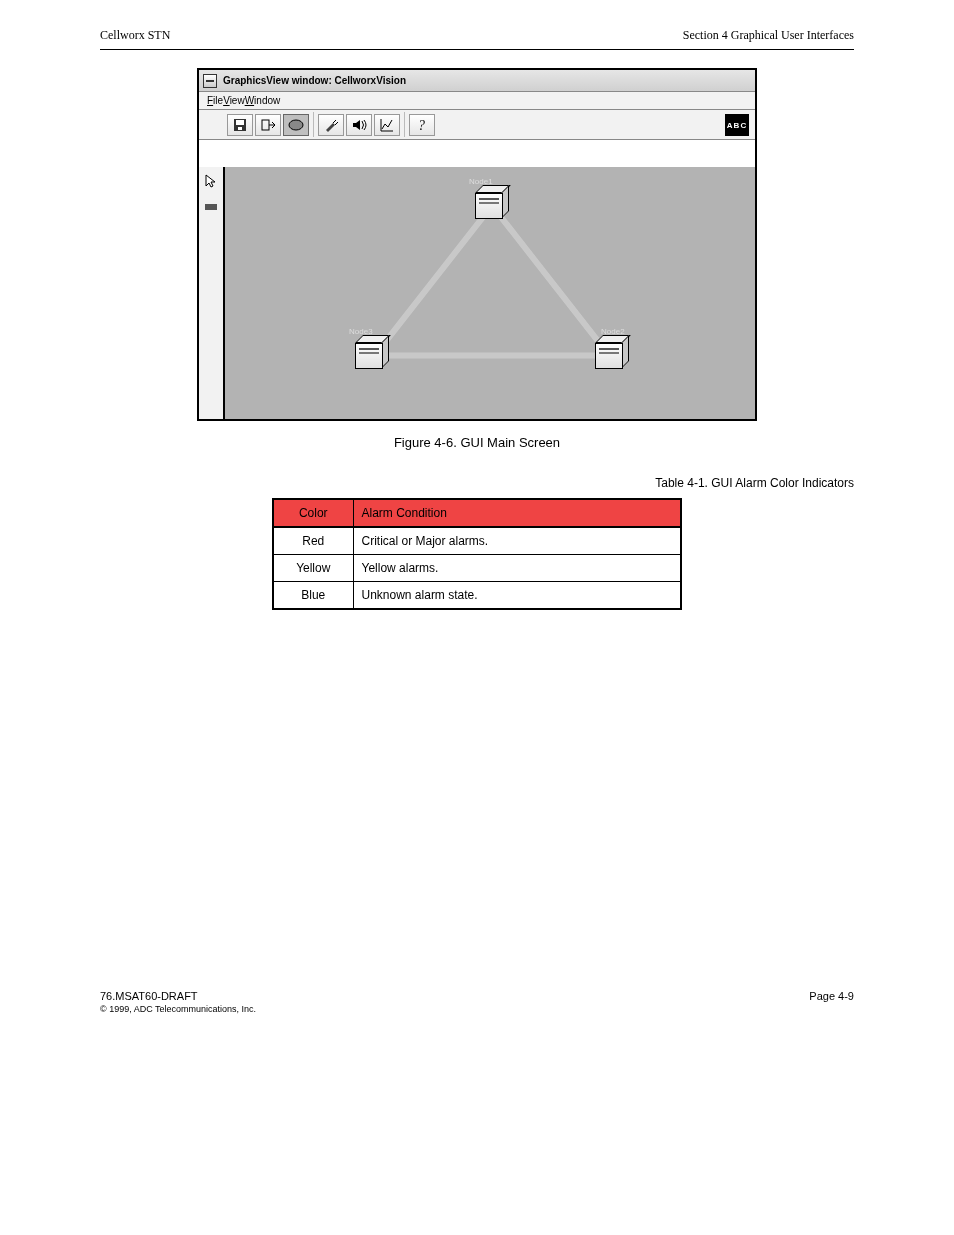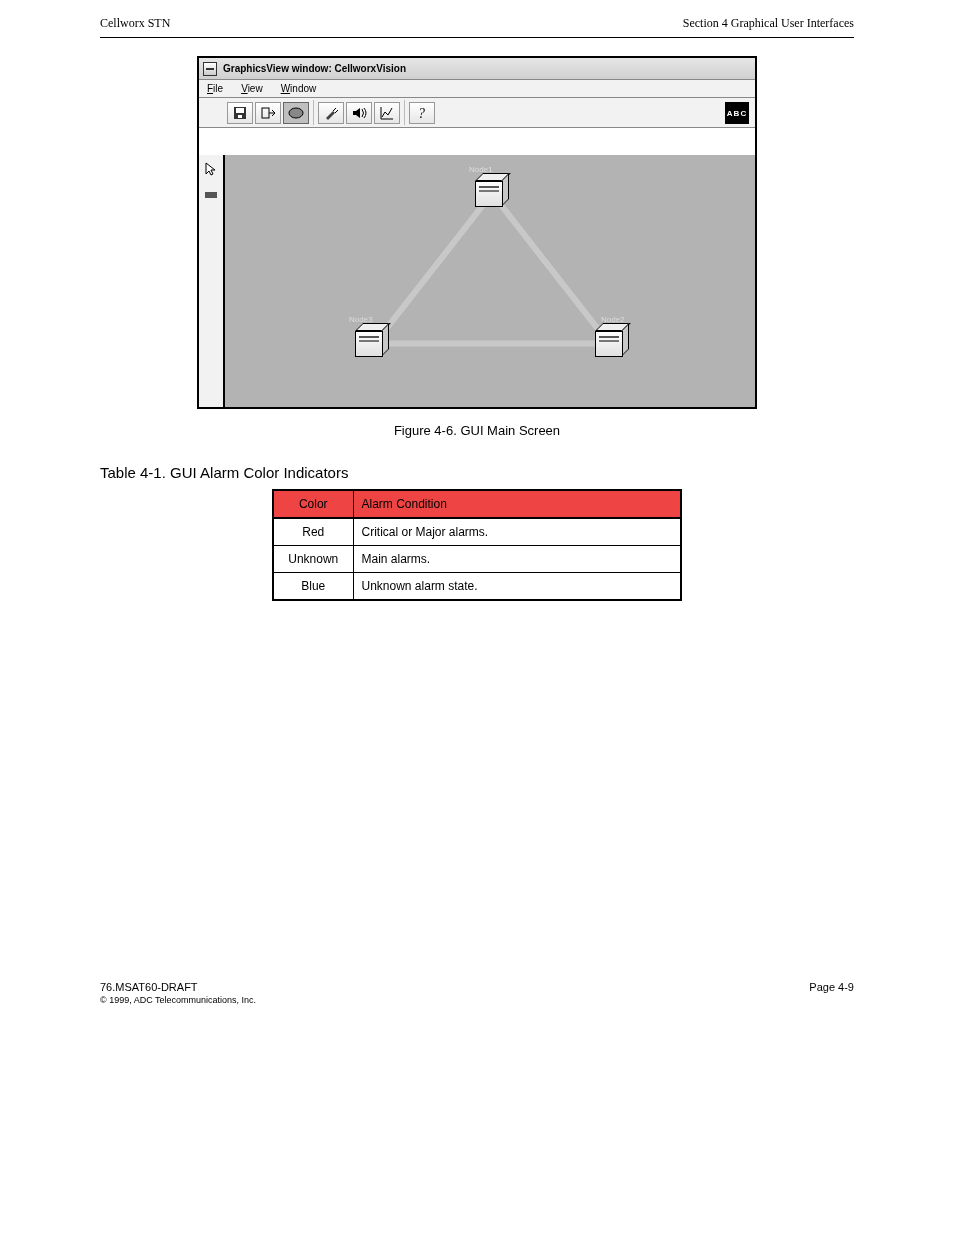--- a/index.html
+++ b/index.html
@@ -4,21 +4,21 @@
 <style>
   * { box-sizing: border-box; }
   body {
     margin: 0;
     background: #fff;
     font-family: "Times New Roman", Times, serif;
     color: #000;
     width: 954px;
   }
   .page {
-    padding: 16px 100px 40px 100px;
+    padding: 28px 100px 40px 100px;
   }
   .header-line {
     font-size: 12px;
     padding-bottom: 6px;
     border-bottom: 1px solid #000;
     margin-bottom: 18px;
     display: flex;
     justify-content: space-between;
   }
   .app-window {
@@ -49,21 +49,21 @@
     margin-left: 6px;
     font-weight: bold;
     font-size: 10px;
   }
   .menubar {
     height: 18px;
     background: #f2f2f2;
     border-bottom: 1px solid #888;
     display: flex;
     align-items: center;
-    gap: 18px;
+    gap: 0;
     padding-left: 8px;
     font-size: 10px;
   }
   .menubar span u { text-decoration: underline; }
   .toolbar {
     height: 30px;
     background: #f2f2f2;
     border-bottom: 1px solid #888;
     display: flex;
     align-items: center;
@@ -133,23 +133,23 @@
   }
   .brand .x { color:#999; }
 
   .figure-caption {
     text-align: center;
     font-family: Arial, Helvetica, sans-serif;
     font-size: 13px;
     margin: 6px 0 26px 0;
   }
   .table-caption {
-    text-align: left;
-    font-family: Arial, Helvetica, sans-serif;
-    font-size: 15px;
+    text-align: right;
+    font-family: Arial, Helvetica, sans-serif;
+    font-size: 12px;
     margin: 0 0 8px 0;
   }
   table.doc-table {
     border-collapse: collapse;
     margin: 0 auto;
     font-family: Arial, Helvetica, sans-serif;
     font-size: 12px;
     border: 2px solid #000;
     width: 410px;
   }
@@ -360,22 +360,22 @@
         <th>Color</th>
         <th>Alarm Condition</th>
       </tr>
     </thead>
     <tbody>
       <tr>
         <td>Red</td>
         <td>Critical or Major alarms.</td>
       </tr>
       <tr>
-        <td>Unknown</td>
-        <td>Main alarms.</td>
+        <td>Yellow</td>
+        <td>Yellow alarms.</td>
       </tr>
       <tr>
         <td>Blue</td>
         <td>Unknown alarm state.</td>
       </tr>
     </tbody>
   </table>
 
   <div class="footer">
     <div class="line1">

